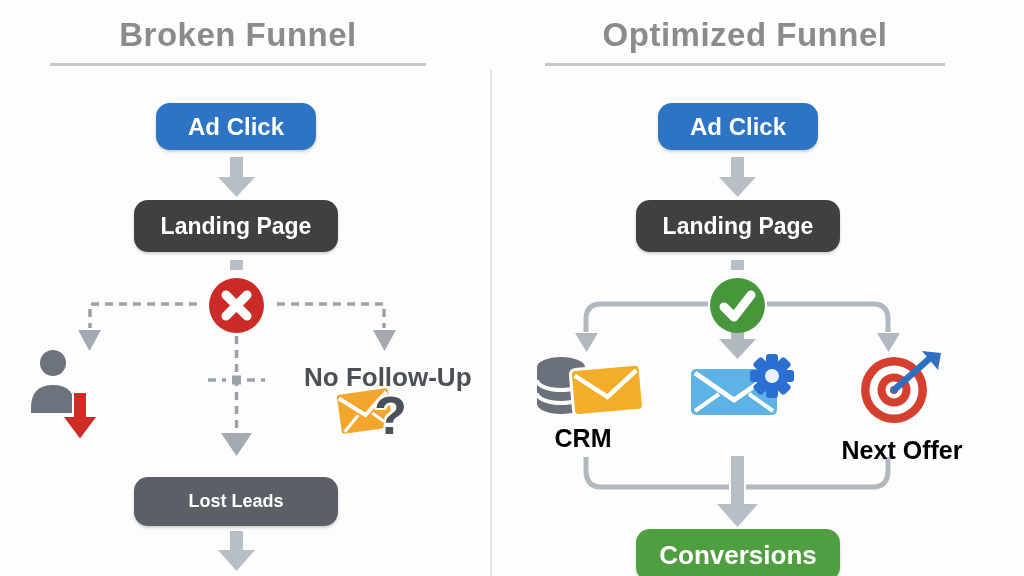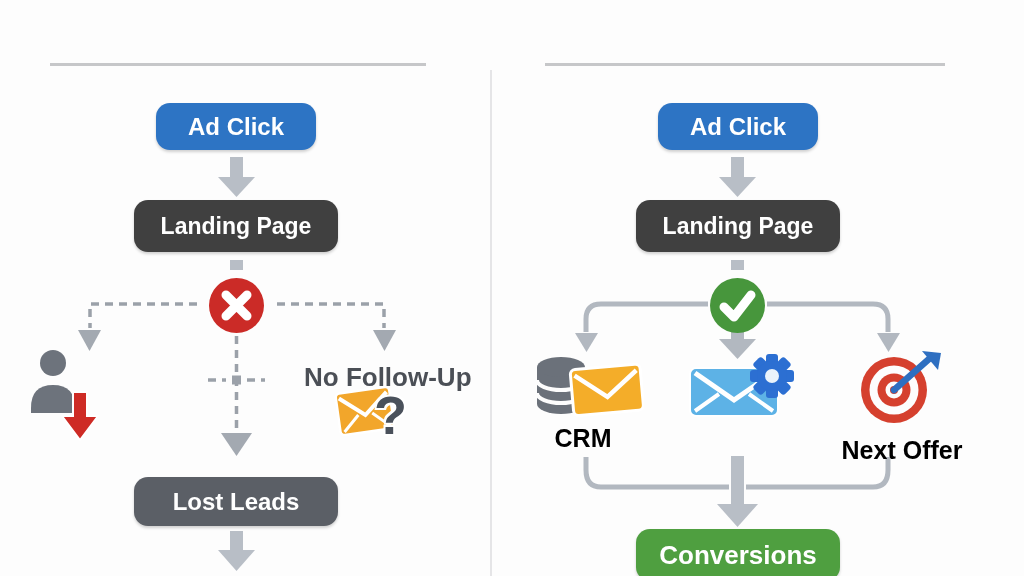--- a/index.html
+++ b/index.html
@@ -16,21 +16,21 @@
   }
   .title-rule{position:absolute;height:3px;background:#c6c7c9;top:63px;}
   .divider{position:absolute;left:490px;top:70px;width:2px;height:506px;background:#e5e5e7;}
   .node{
     position:absolute;display:flex;align-items:center;justify-content:center;
     color:#ffffff;font-weight:bold;border-radius:14px;
     box-shadow:0 2px 3px rgba(0,0,0,.18);
   }
   .node.blue{background:#2d74c4;font-size:24px;}
   .node.orange{background:#404040;font-size:23px;}
-  .node.slate{background:#5b5f66;font-size:24px;}
+  .node.slate{background:#5b5f66;font-size:18px;}
   .node.green{background:#4f9f40;font-size:26px;}
   .side-label{position:absolute;font-size:26px;font-weight:bold;color:#4b4f56;white-space:nowrap;}
   .icon-label{position:absolute;transform:translateX(-50%);font-size:25px;font-weight:bold;color:#000000;white-space:nowrap;}
   .qmark{
     position:absolute;font-size:54px;font-weight:800;color:#4a515b;line-height:1;
     text-shadow:-2px -2px 0 #fff,2px -2px 0 #fff,-2px 2px 0 #fff,2px 2px 0 #fff;
   }
   .overlay{position:absolute;left:0;top:0;pointer-events:none;}
   .dash{fill:none;stroke:#9ba1a9;stroke-width:3.5;stroke-dasharray:8 6;}
   .solidline{fill:none;stroke:#b2b8c0;stroke-width:5;}
@@ -74,20 +74,21 @@
     <polygon points="877,333 900,333 888.5,352" fill="#b2b8c0"></polygon>
     <rect x="731" y="331" width="13" height="9" fill="#b2b8c0"></rect>
     <polygon points="719,339 756,339 737.5,359" fill="#b2b8c0"></polygon>
 
     <path class="solidline" d="M586 457 V470 Q586 487 601 487 H729"></path>
     <path class="solidline" d="M888 457 V470 Q888 487 873 487 H746"></path>
     <rect x="731" y="456" width="13" height="50" fill="#b8bec6"></rect>
     <polygon points="717,504 758,504 737.5,527" fill="#b8bec6"></polygon>
   </svg>
 
+  <div class="panel-title" style="left:50px;width:376px;">Broken Funnel</div>
   <div class="title-rule" style="left:50px;width:376px;"></div>
 
   <div class="node blue" style="left:156px;top:103px;width:160px;height:47px;">Ad Click</div>
 
   <div class="node orange" style="left:134px;top:200px;width:204px;height:52px;">Landing Page</div>
 
   <svg class="abs" style="left:209px;top:278px;" width="55" height="55" viewBox="0 0 55 55">
     <circle cx="27.5" cy="27.5" r="27.5" fill="#cb2b27"></circle>
     <path d="M17 17 L38 38 M38 17 L17 38" stroke="#ffffff" stroke-width="9" stroke-linecap="round" fill="none"></path>
   </svg>
@@ -107,20 +108,21 @@
       <path d="M7 9 L31 29 L55 9" stroke="#ffffff" stroke-width="4" fill="none"></path>
       <path d="M8 43 L24 28 M54 43 L38 28" stroke="#ffffff" stroke-width="3" fill="none"></path>
     </g>
   </svg>
   <div class="qmark" style="left:374px;top:388px;">?</div>
 
   <div class="node slate" style="left:134px;top:477px;width:204px;height:49px;">Lost Leads</div>
 
   <div class="divider"></div>
 
+  <div class="panel-title" style="left:545px;width:400px;">Optimized Funnel</div>
   <div class="title-rule" style="left:545px;width:400px;"></div>
 
   <div class="node blue" style="left:658px;top:103px;width:160px;height:47px;">Ad Click</div>
 
   <div class="node orange" style="left:636px;top:200px;width:204px;height:52px;">Landing Page</div>
 
   <svg class="abs" style="left:710px;top:278px;" width="55" height="55" viewBox="0 0 55 55">
     <circle cx="27.5" cy="27.5" r="27.5" fill="#47963c"></circle>
     <path d="M14 29 L24 39 L41 17" stroke="#ffffff" stroke-width="9" stroke-linecap="round" stroke-linejoin="round" fill="none"></path>
   </svg>

